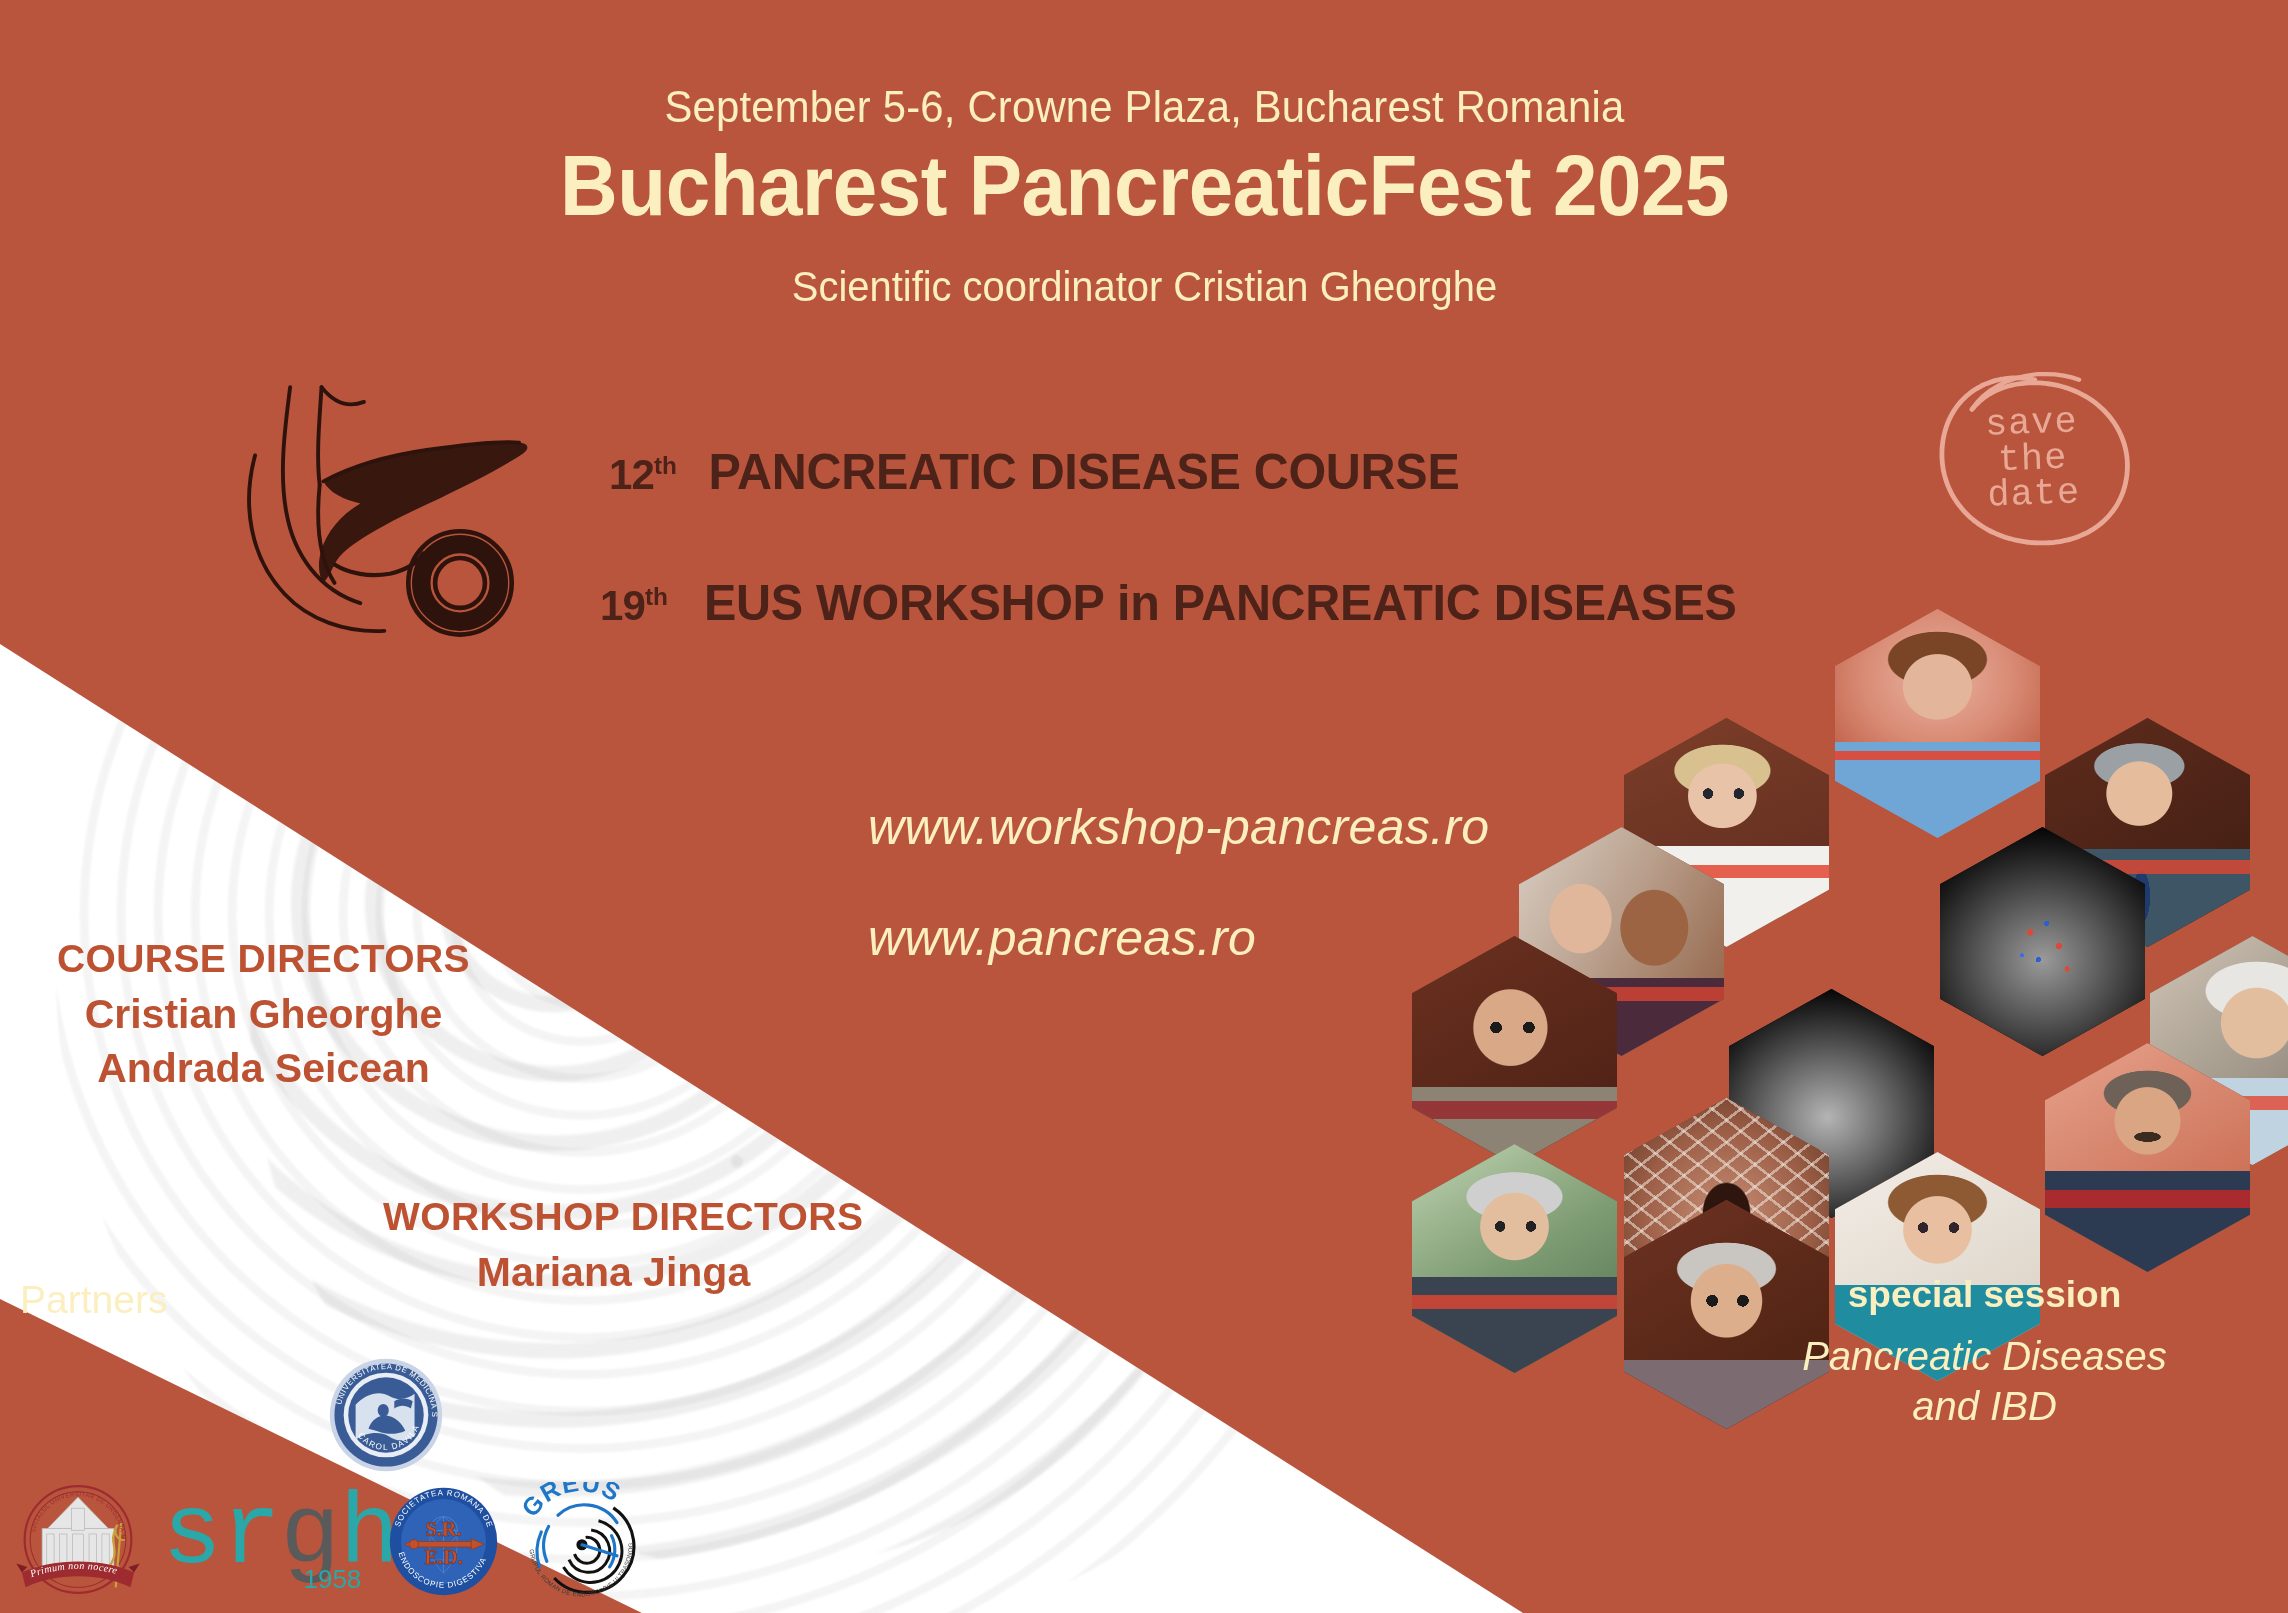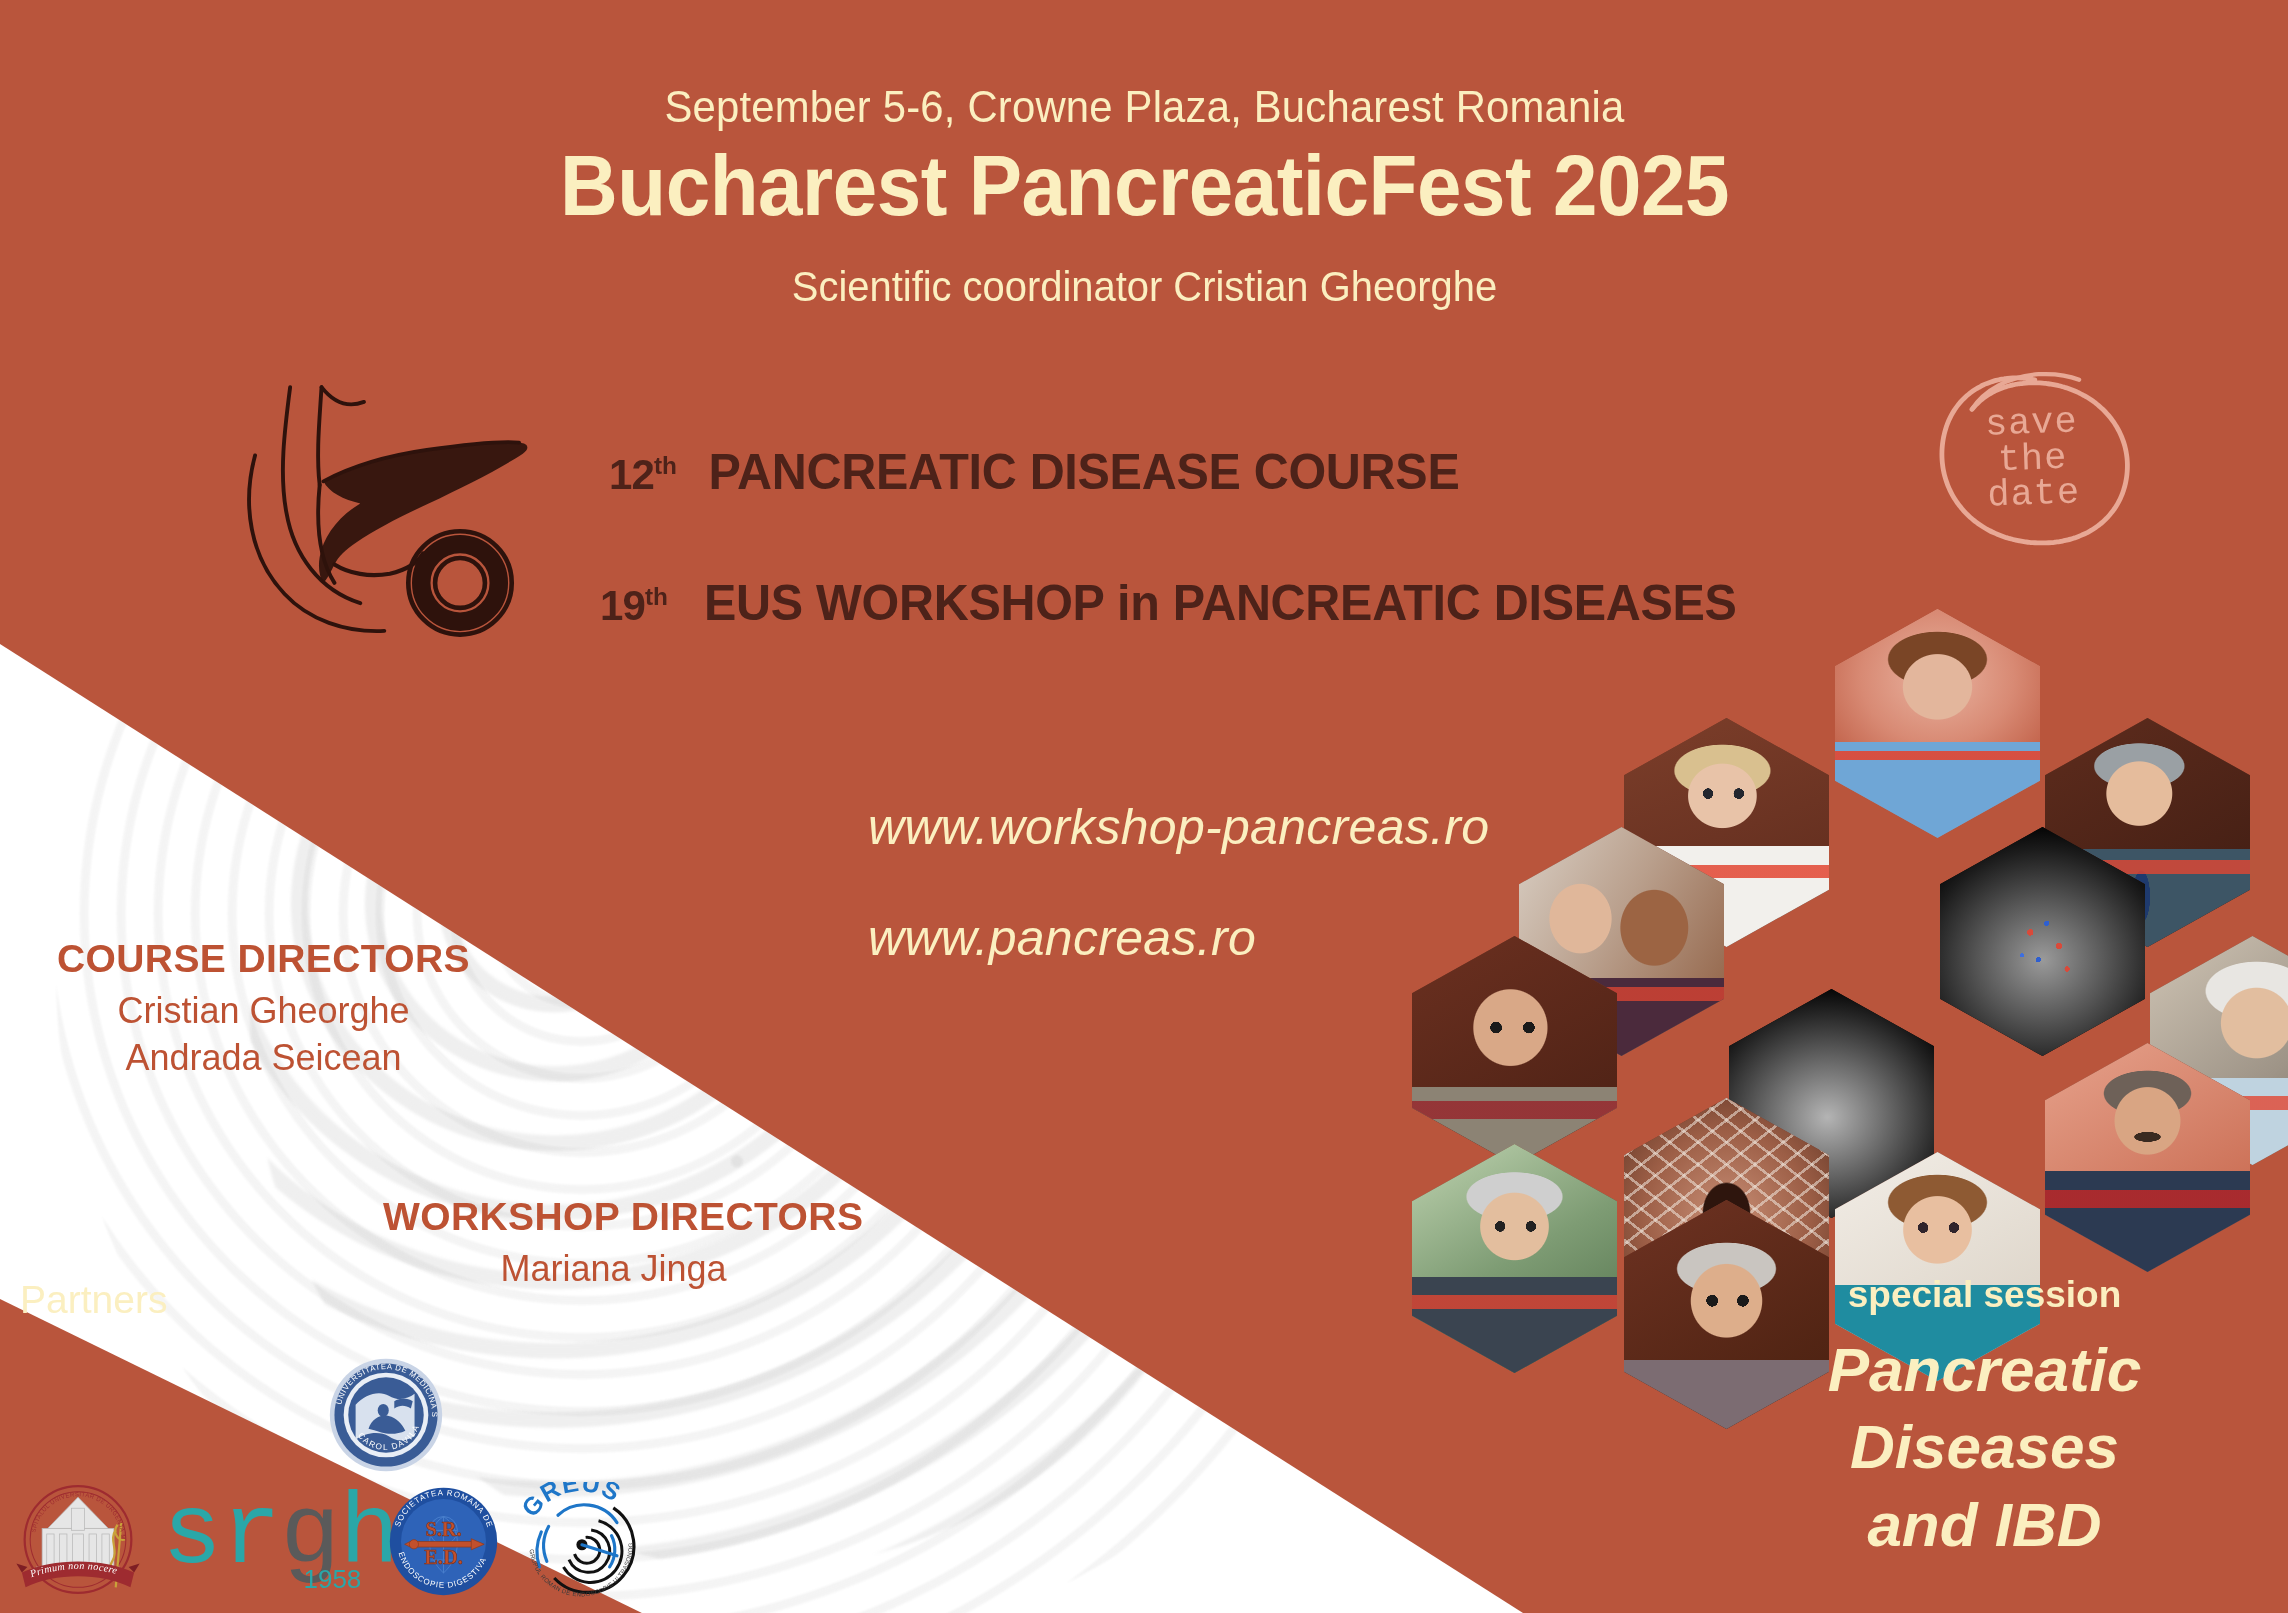--- a/index.html
+++ b/index.html
@@ -180,22 +180,22 @@
     color: #BD5233;
     white-space: nowrap;
   }
   .dir-head {
     font-size: 39px;
     font-weight: 700;
     letter-spacing: 0.4px;
     margin-bottom: 5.5px;
   }
   .dir-name {
-    font-size: 36px;
-    font-weight: 400;
+    font-size: 41px;
+    font-weight: 700;
     line-height: 1.33;
   }
   #course-directors { left: 51px; top: 937px; width: 425px; }
   #workshop-directors { left: 383px; top: 1195px; width: 461px; }
 
   
   #partners-label {
     position: absolute;
     left: 20px; top: 1278px;
     color: #FBEFC0;
@@ -278,23 +278,23 @@
     width: 591px;
     text-align: center;
     color: #FBEFC0;
   }
   #special-session .ss-label {
     font-size: 37px;
     font-weight: 700;
     margin-bottom: 14.8px;
   }
   #special-session .ss-title {
-    font-size: 62px;
+    font-size: 40px;
     font-style: italic;
-    font-weight: 700;
+    font-weight: 400;
     line-height: 1.25;
   }
 </style>
 </head>
 <body>
 
 <div id="poster">
 
   <div class="diag-band">
     <div class="diag-band-tex"></div>

